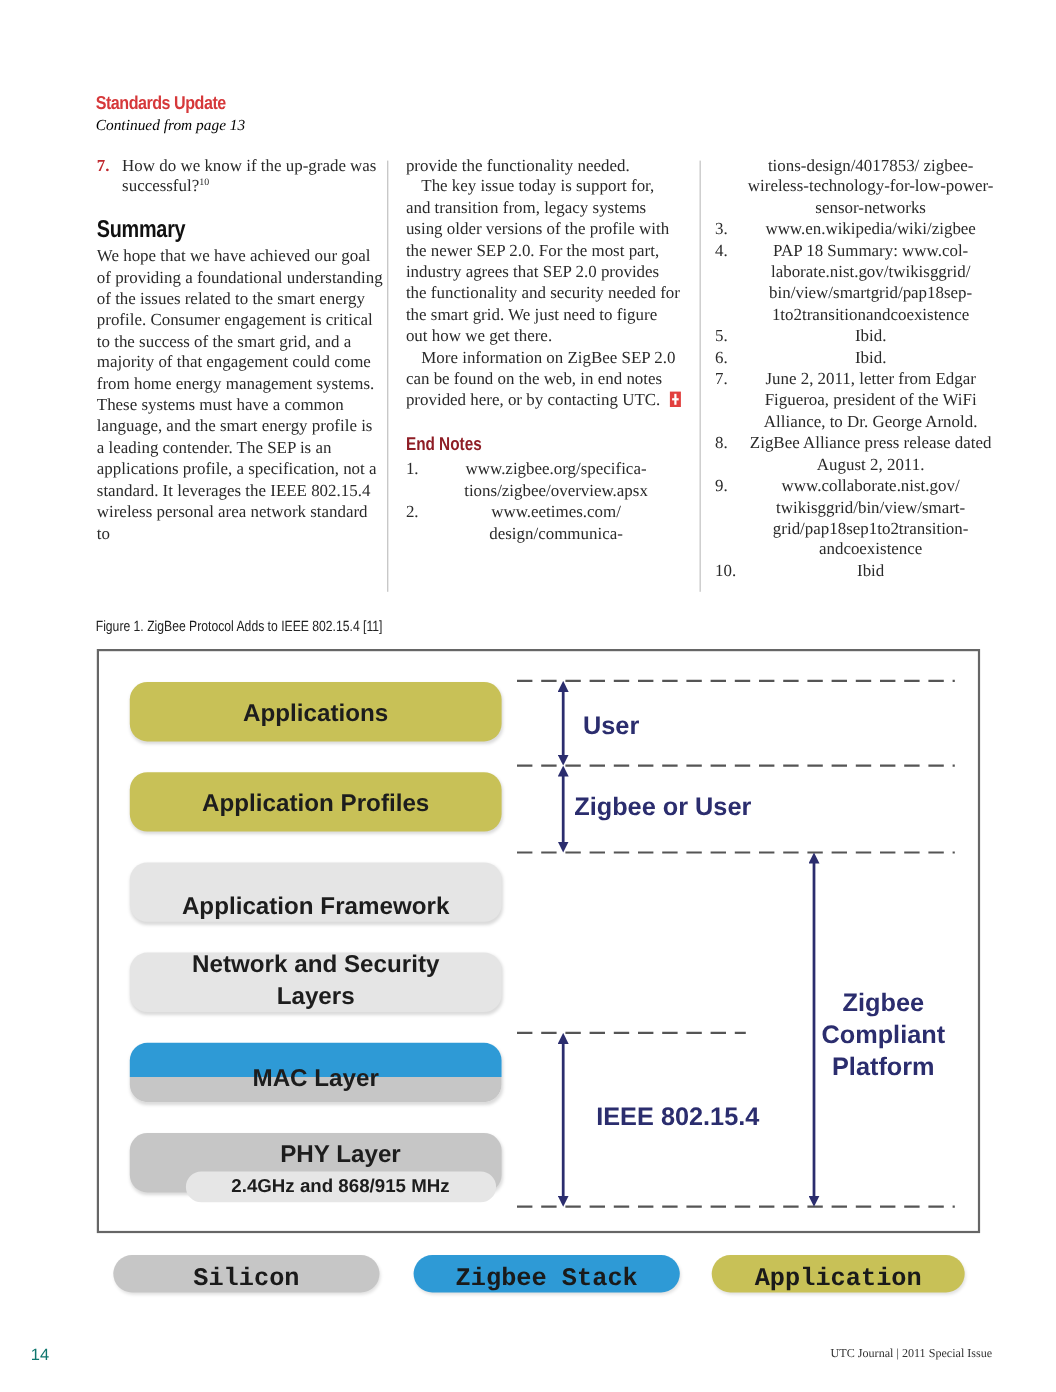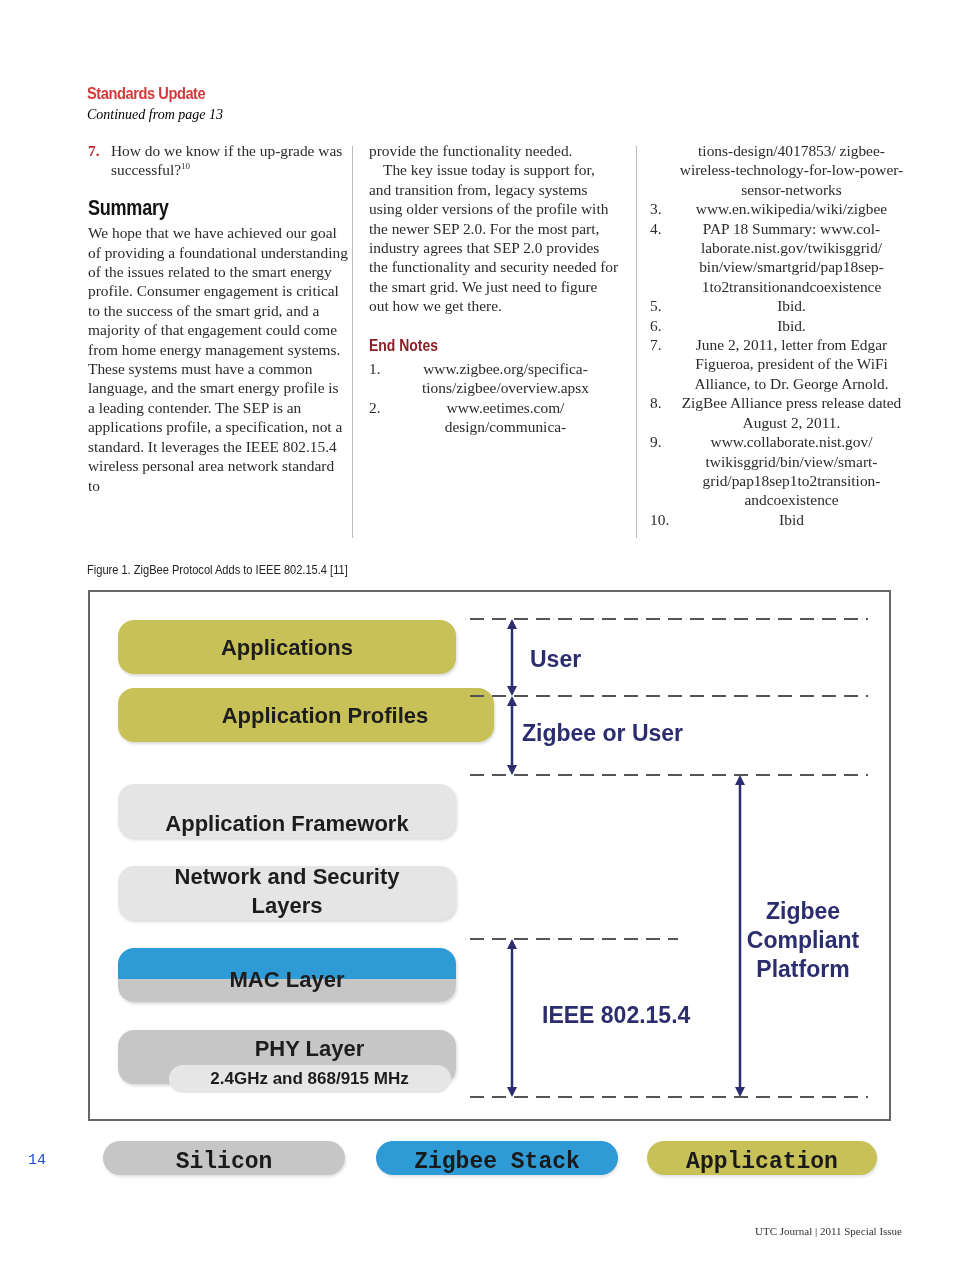--- a/index.html
+++ b/index.html
@@ -31,21 +31,21 @@
   .olive{background:#c8c157;}
   .blue{background:#e5e5e5;align-items:flex-end;}
   .gray{background:#c6c6c6;}
   .mac{background:linear-gradient(to bottom,#2e9ad6 0%,#2e9ad6 58%,#c6c6c6 58%,#c6c6c6 100%);}
   .mac span{position:relative;top:4px;}
   .phy{flex-direction:column;justify-content:flex-start;padding-top:4px;box-sizing:border-box;padding-left:45px;}
   .phy .sub{margin-top:2px;width:282px;height:28px;border-radius:14px;background:#e6e6e6;font-size:17px;line-height:28px;}
   .dlabel{position:absolute;font-family:"Liberation Sans",sans-serif;font-weight:bold;color:#2b2d6e;font-size:23px;}
   svg.lines{position:absolute;left:0;top:0;}
   .legend{position:absolute;top:1141px;height:34px;width:242px;border-radius:17px;display:flex;align-items:flex-end;justify-content:center;font-family:Liberation Mono, monospace;font-weight:bold;font-size:23px;color:#1a1a1a;box-shadow:1px 2px 3px rgba(0,0,0,.12);}
-  .footer-page{left:28px;top:1152px;font-family:Liberation Mono, monospace;font-size:15px;color:#1d4ed8;}
+  .footer-page{left:28px;top:1223px;font-family:Liberation Sans, sans-serif;font-size:15px;color:#0f766e;}
   .footer-journal{right:58px;top:1225px;font-family:"Liberation Serif",serif;font-size:11px;color:#333;}
 </style>
 </head>
 <body>
 
 <div class="abs section-label">Standards Update</div>
 <div class="abs continued">Continued from page 13</div>
 
 <div class="vrule" style="left:352px;top:146px;height:392px;"></div>
 <div class="vrule" style="left:636px;top:146px;height:392px;"></div>
@@ -55,20 +55,21 @@
     <span class="num">7.</span>
     <span><span>How do we know if the up-grade was successful?</span><sup>10</sup></span>
   </div>
   <div class="h-summary">Summary</div>
   <p style="text-align:left;hyphens:auto;">We hope that we have achieved our goal of providing a foundational understanding of the issues related to the smart energy profile. Consumer engagement is critical to the success of the smart grid, and a majority of that engagement could come from home energy management systems. These systems must have a common language, and the smart energy profile is a leading contender. The SEP is an applications profile, a specification, not a standard. It leverages the IEEE 802.15.4 wireless personal area network standard to</p>
 </div>
 
 <div class="col col2">
   <p>provide the functionality needed.</p>
   <p class="indent">The key issue today is support for, and transition from, legacy systems using older versions of the profile with the newer SEP 2.0. For the most part, industry agrees that SEP 2.0 provides the functionality and security needed for the smart grid. We just need to figure out how we get there.</p>
+  <p class="indent"><span>More information on ZigBee SEP 2.0 can be found on the web, in end notes provided here, or by contacting UTC.</span><span class="end-mark"></span></p>
   <div class="h-endnotes">End Notes</div>
   <div class="note">
     <span class="n">1.</span>
     <span class="t">www.zigbee.org/specifica-tions/zigbee/overview.apsx</span>
   </div>
   <div class="note">
     <span class="n">2.</span>
     <span class="t">www.eetimes.com/ design/communica-</span>
   </div>
 </div>
@@ -111,21 +112,21 @@
       <span class="t">Ibid</span>
     </div>
 </div>
 
 <div class="abs fig-caption">Figure 1. ZigBee Protocol Adds to IEEE 802.15.4 [11]</div>
 
 <div class="abs figure">
   <div class="layer olive" style="top:28px;">
       <span>Applications</span>
     </div>
-  <div class="layer olive" style="top:96px;padding-left:38px;">
+  <div class="layer olive" style="top:110px;">
       <span>Application Profiles</span>
     </div>
   <div class="layer blue" style="top:192px;">
       <span>Application Framework</span>
     </div>
   <div class="layer blue" style="top:274px;padding:0 40px;box-sizing:border-box;">
       <span>Network and Security Layers</span>
     </div>
   <div class="layer mac" style="top:356px;">
       <span>MAC Layer</span>

